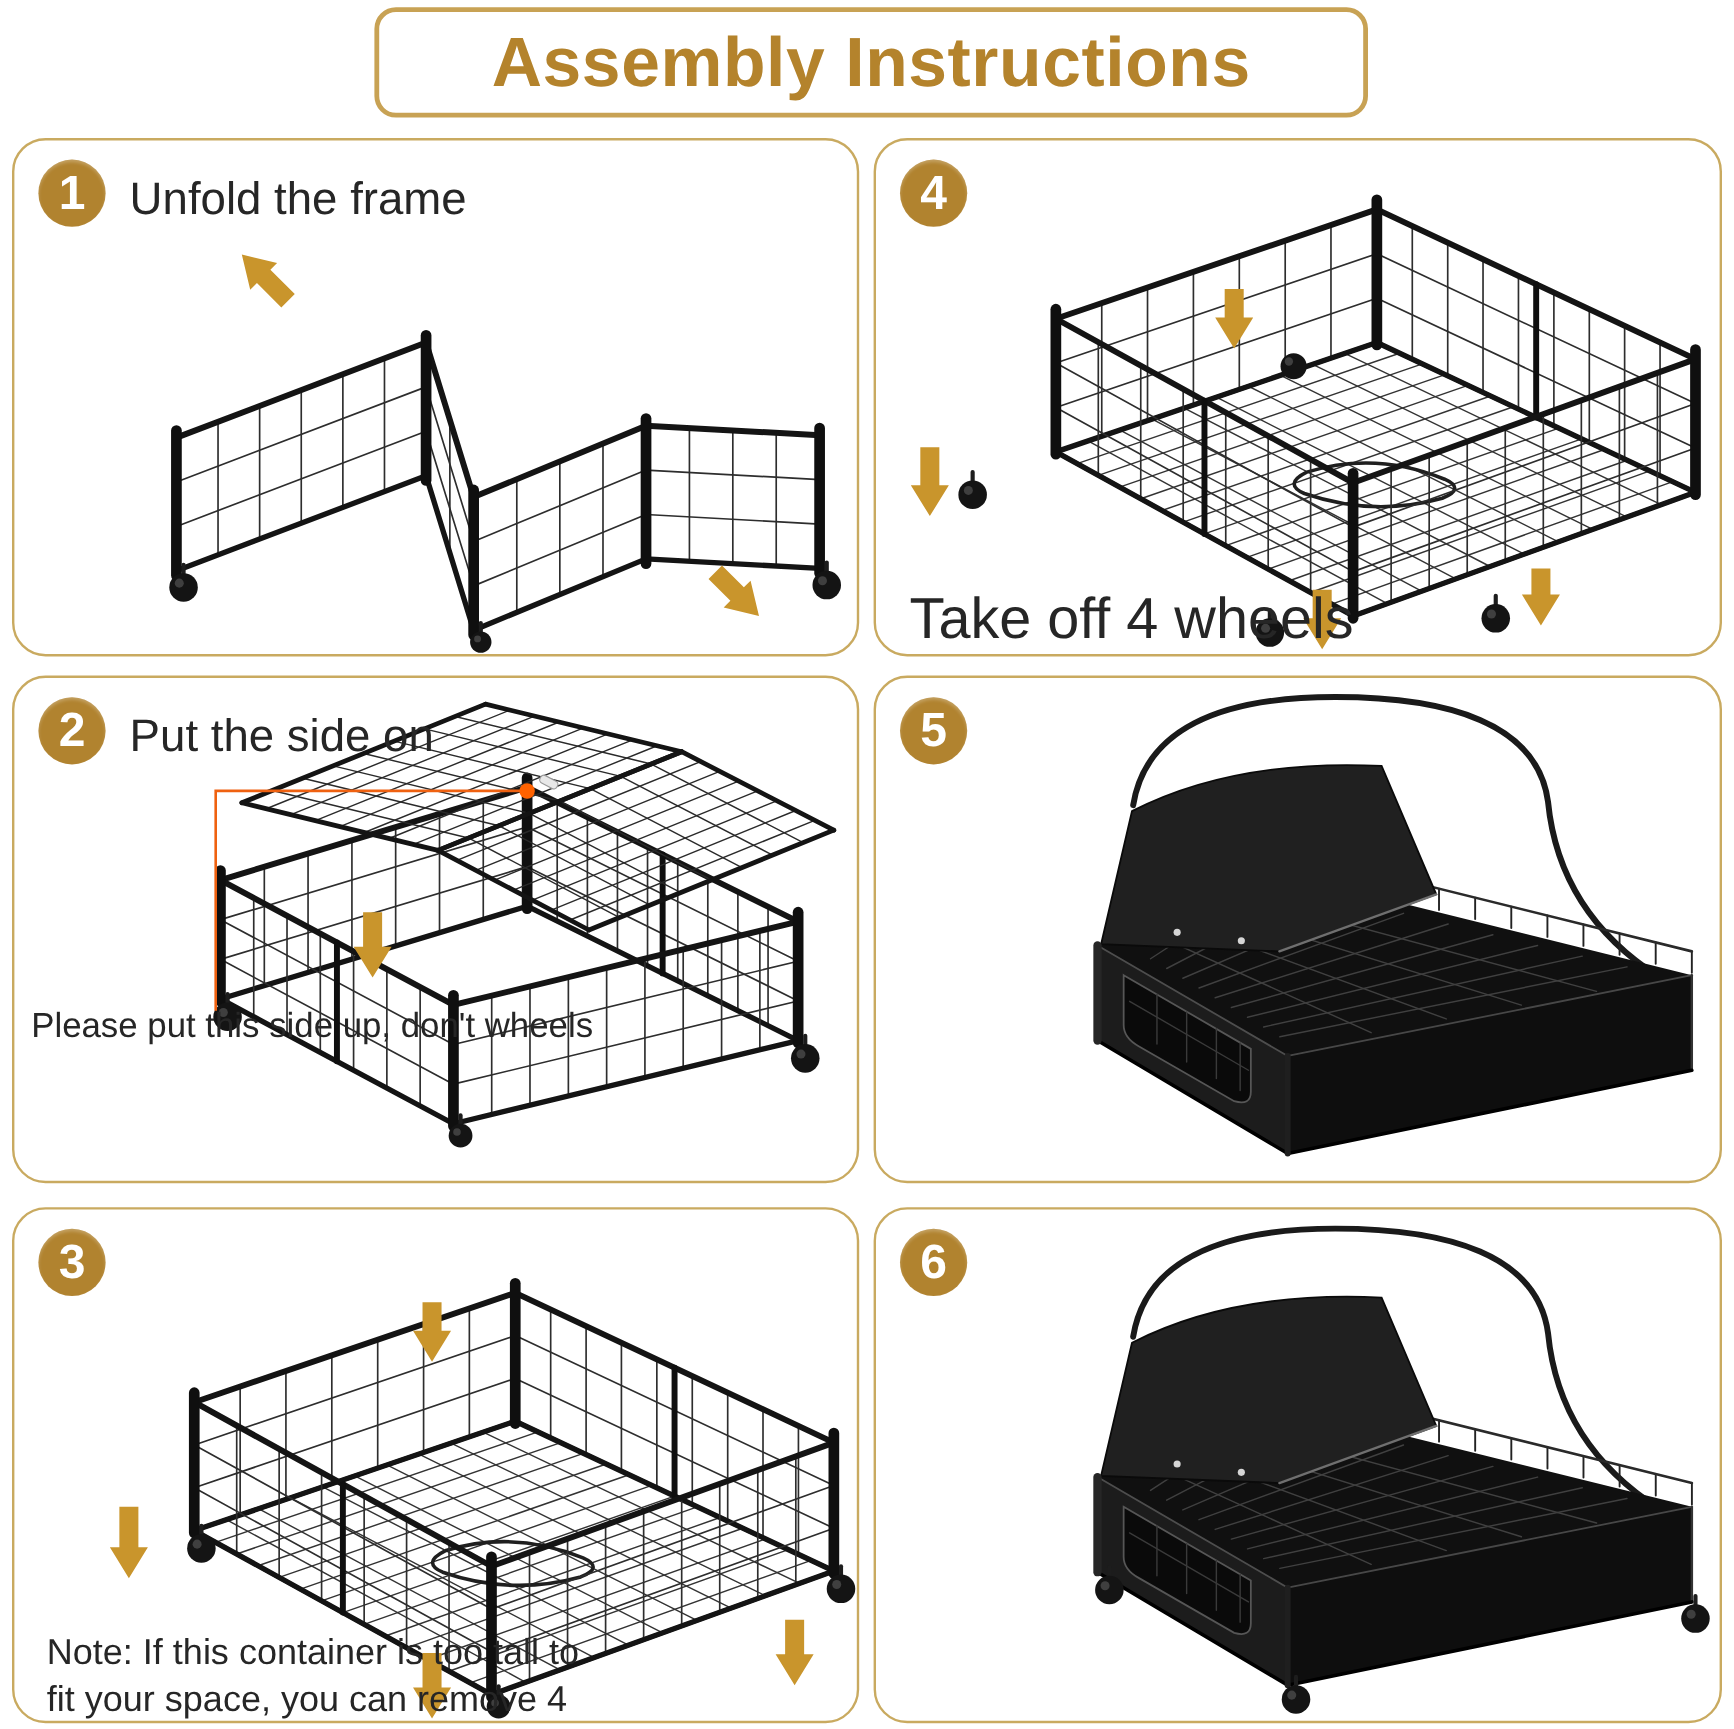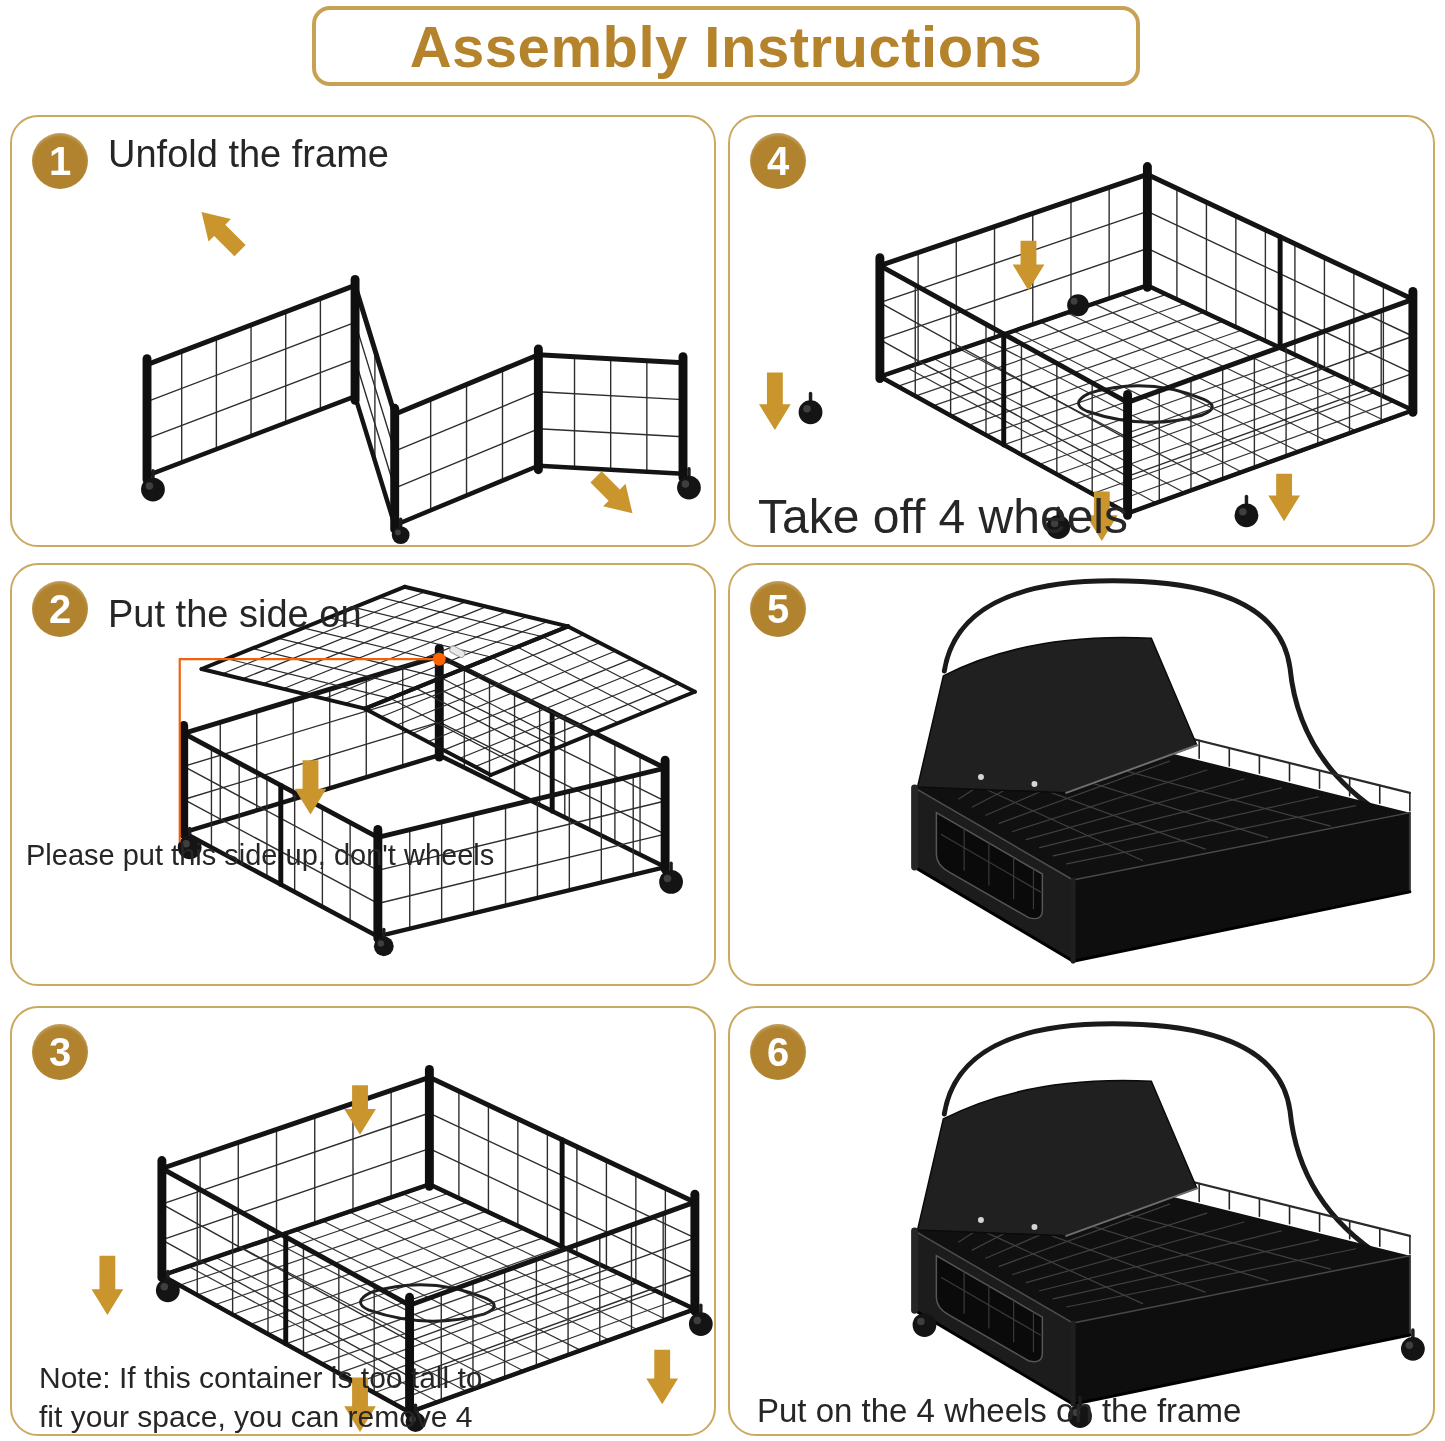--- a/index.html
+++ b/index.html
@@ -1,18 +1,18 @@
 <!DOCTYPE html>
 <html><head>
 <meta charset="utf-8">
 <style>
   html,body{margin:0;padding:0;background:#ffffff;}
   .stage{position:relative;width:1445px;height:1441px;background:#ffffff;overflow:hidden;
          font-family:"Liberation Sans",sans-serif;}
-  .title-box{position:absolute;left:312px;top:6px;width:828px;height:80px;box-sizing:border-box;
+  .title-box{position:absolute;left:312px;top:6px;width:828px;height:92px;box-sizing:border-box;
              border:4px solid #c8a254;border-radius:18px;background:#fff;
              display:flex;align-items:center;justify-content:center;}
   .title-box span{font-size:58px;font-weight:bold;color:#b4832c;letter-spacing:.5px;}
   .panel{position:absolute;box-sizing:border-box;border:2.5px solid #c9aa60;border-radius:28px;
          background:#ffffff;overflow:hidden;}
   .panel svg{position:absolute;left:0;top:0;width:100%;height:100%;display:block;}
   .badge{position:absolute;left:20px;top:16px;width:56px;height:56px;border-radius:50%;
          background:#b1832f;color:#ffffff;display:flex;align-items:center;justify-content:center;
          font-size:40px;font-weight:bold;box-shadow:inset 0 2px 3px rgba(255,255,255,.25);}
   .caption{position:absolute;font-size:38px;color:#262626;white-space:nowrap;}
@@ -77,21 +77,21 @@
           <line x1="682.0" y1="355.0" x2="682.0" y2="365.0" stroke="#1d1d1d" stroke-width="3.5" stroke-linecap="round"></line>
           <circle cx="682" cy="374" r="12" fill="#141414"></circle>
           <circle cx="678.4" cy="370.4" r="3.8" fill="#3f3f3f"></circle>
         </g>
         <path d="M0,0 L16,-26 L8,-26 L8,-55 L-8,-55 L-8,-26 L-16,-26 Z" fill="#c9952c" transform="translate(190 96) rotate(135)"></path>
         <path d="M0,0 L16,-26 L8,-26 L8,-52 L-8,-52 L-8,-26 L-16,-26 Z" fill="#c9952c" transform="translate(625 400) rotate(-45)"></path>
       </svg>
     <div class="badge">
       <span>1</span>
     </div>
-    <div class="caption" style="left:96px;top:16px">Unfold the frame</div>
+    <div class="caption" style="left:96px;top:28px">Unfold the frame</div>
   </section>
 
   <section class="panel" style="left:728px;top:115px;width:707px;height:432px">
     <svg id="svg4" viewBox="0 0 707 432">
         <line x1="439.1" y1="179.0" x2="167.9" y2="271.9" stroke="#333333" stroke-width="1.2" stroke-linecap="round"></line>
         <line x1="458.3" y1="188.0" x2="185.7" y2="281.7" stroke="#333333" stroke-width="1.2" stroke-linecap="round"></line>
         <line x1="477.4" y1="197.0" x2="203.6" y2="291.6" stroke="#333333" stroke-width="1.2" stroke-linecap="round"></line>
         <line x1="496.6" y1="206.0" x2="221.4" y2="301.4" stroke="#333333" stroke-width="1.2" stroke-linecap="round"></line>
         <line x1="515.7" y1="215.0" x2="239.3" y2="311.3" stroke="#333333" stroke-width="1.2" stroke-linecap="round"></line>
         <line x1="534.9" y1="224.0" x2="257.1" y2="321.1" stroke="#333333" stroke-width="1.2" stroke-linecap="round"></line>
@@ -534,16 +534,15 @@
         </g>
         <g>
           <line x1="688.0" y1="325.0" x2="688.0" y2="335.0" stroke="#1d1d1d" stroke-width="3.5" stroke-linecap="round"></line>
           <circle cx="688" cy="344" r="12" fill="#141414"></circle>
           <circle cx="684.4" cy="340.4" r="3.8" fill="#3f3f3f"></circle>
         </g>
       </svg>
     <div class="badge">
       <span>6</span>
     </div>
-    <div class="caption" style="left:27px;top:384px;font-size:33px">Put on the 4 wheels on the frame</div>
   </section>
 
 </div>
 
 </body></html>

